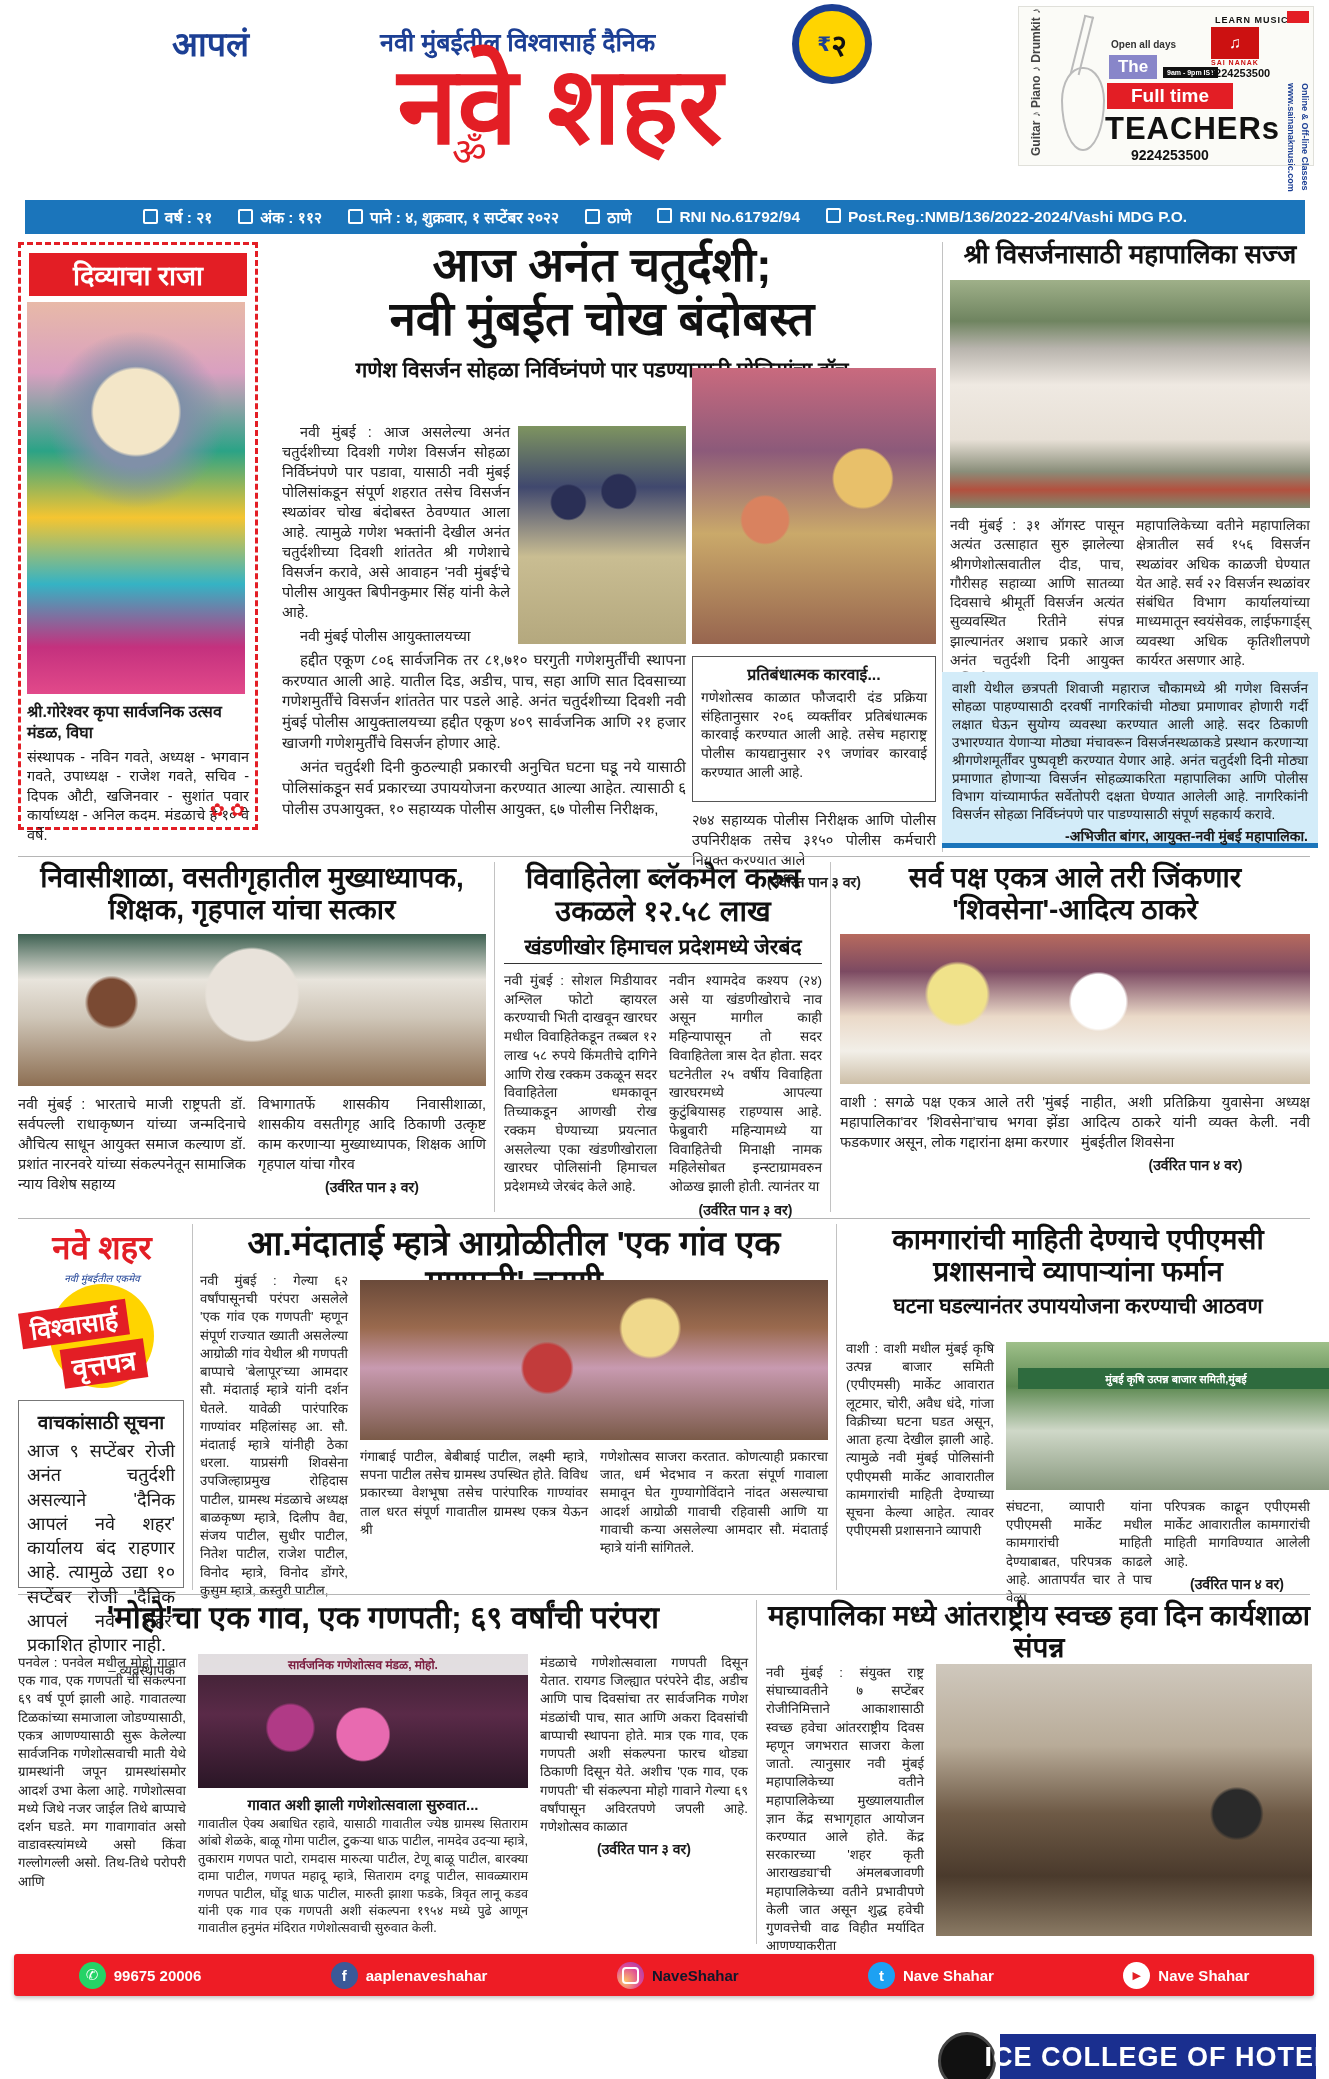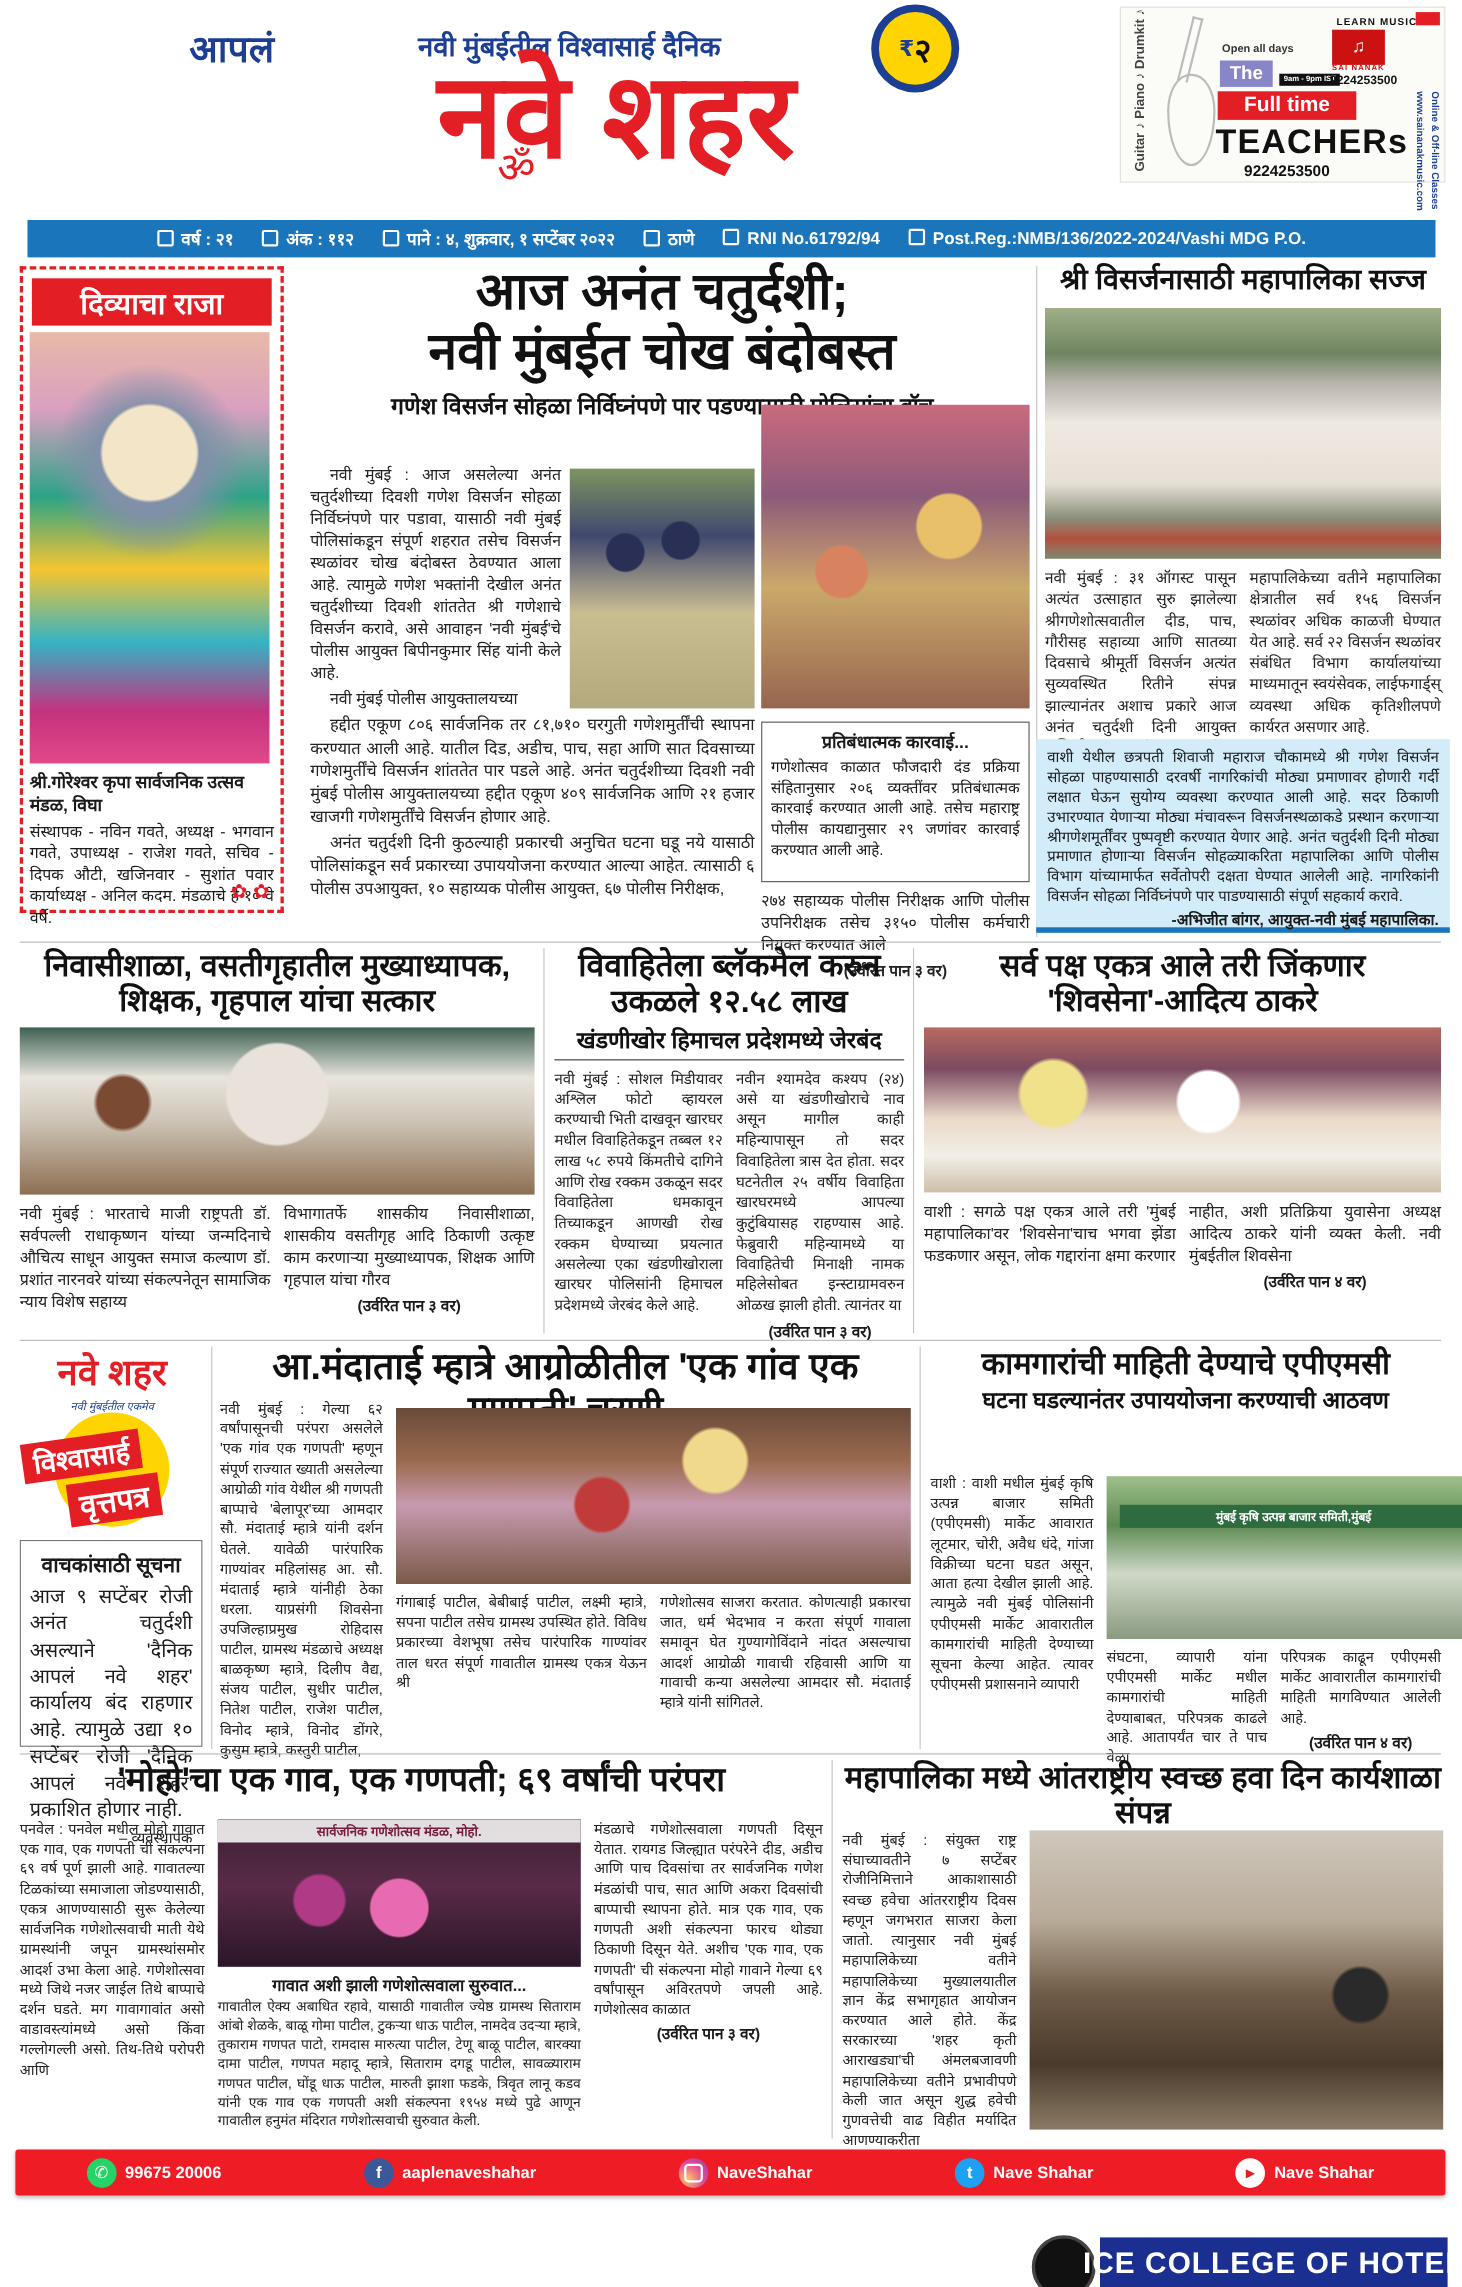--- a/index.html
+++ b/index.html
@@ -210,20 +210,21 @@
     <div class="abs colsplit" style="left:160px;top:224px;width:468px;">
       <div class="body-txt dev" style="font-size:13.2px;">गंगाबाई पाटील, बेबीबाई पाटील, लक्ष्मी म्हात्रे, सपना पाटील तसेच ग्रामस्थ उपस्थित होते. विविध प्रकारच्या वेशभूषा तसेच पारंपारिक गाण्यांवर ताल धरत संपूर्ण गावातील ग्रामस्थ एकत्र येऊन श्री</div>
       <div class="body-txt dev" style="font-size:13.2px;">गणेशोत्सव साजरा करतात. कोणत्याही प्रकारचा जात, धर्म भेदभाव न करता संपूर्ण गावाला समावून घेत गुण्यागोविंदाने नांदत असल्याचा आदर्श आग्रोळी गावाची रहिवासी आणि या गावाची कन्या असलेल्या आमदार सौ. मंदाताई म्हात्रे यांनी सांगितले.</div>
     </div>
   </div>
 
   <div class="vline" style="left:836px;top:1224px;height:366px;"></div>
 
   <div class="abs" style="left:846px;top:1224px;width:464px;height:366px;">
     <div class="hl dev" style="font-size:28px;">कामगारांची माहिती देण्याचे एपीएमसी</div>
+    <div class="hl dev" style="font-size:28px;">प्रशासनाचे व्यापाऱ्यांना फर्मान</div>
     <div class="hl dev" style="font-size:21px;margin-top:6px;">घटना घडल्यानंतर उपाययोजना करण्याची आठवण</div>
     <div class="abs body-txt dev" style="left:0;top:116px;width:148px;height:250px;font-size:13.2px;">वाशी : वाशी मधील मुंबई कृषि उत्पन्न बाजार समिती (एपीएमसी) मार्केट आवारात लूटमार, चोरी, अवैध धंदे, गांजा विक्रीच्या घटना घडत असून, आता हत्या देखील झाली आहे. त्यामुळे नवी मुंबई पोलिसांनी एपीएमसी मार्केट आवारातील कामगारांची माहिती देण्याच्या सूचना केल्या आहेत. त्यावर एपीएमसी प्रशासनाने व्यापारी</div>
     <div class="abs photo" style="left:160px;top:118px;width:340px;height:148px;background:linear-gradient(180deg,#9fc08a 0%,#5e8a52 30%,#cfd8c8 60%,#8a9a80 100%);">
       <div class="dev" style="margin:26px 12px 0 12px;background:#2e6b3e;color:#fff;font-size:11px;font-weight:bold;text-align:center;padding:3px 2px;">मुंबई कृषि उत्पन्न बाजार समिती,मुंबई</div>
     </div>
     <div class="abs colsplit" style="left:160px;top:274px;width:304px;">
       <div class="body-txt dev" style="font-size:13.2px;">संघटना, व्यापारी यांना एपीएमसी मार्केट मधील कामगारांची माहिती देण्याबाबत, परिपत्रक काढले आहे. आतापर्यंत चार ते पाच वेळा</div>
       <div style="flex:1;">
         <div class="body-txt dev" style="font-size:13.2px;">परिपत्रक काढून एपीएमसी मार्केट आवारातील कामगारांची माहिती मागविण्यात आलेली आहे.</div>
         <div class="cont dev">(उर्वरित पान ४ वर)</div>
@@ -275,21 +276,21 @@
     <div style="display:flex;align-items:center;gap:8px;">
       <span class="soc-circle" style="background:#3b5998;">
           <span>f</span>
         </span>
       <span style="color:#fff;font-weight:bold;font-size:15px;">aaplenaveshahar</span>
     </div>
     <div style="display:flex;align-items:center;gap:8px;">
       <span class="soc-circle" style="background:radial-gradient(circle at 30% 70%,#fdc468,#df4996 55%,#8a3ab9);">
         <span style="width:13px;height:13px;border:2px solid #fff;border-radius:4px;display:inline-block;"></span>
       </span>
-      <span style="color:#ffffff;font-weight:bold;font-size:15px;">NaveShahar</span>
+      <span style="color:#0f172a;font-weight:bold;font-size:15px;">NaveShahar</span>
     </div>
     <div style="display:flex;align-items:center;gap:8px;">
       <span class="soc-circle" style="background:#1da1f2;">
           <span>t</span>
         </span>
       <span style="color:#fff;font-weight:bold;font-size:15px;">Nave Shahar</span>
     </div>
     <div style="display:flex;align-items:center;gap:8px;">
       <span class="soc-circle" style="background:#fff;color:#e31e25;font-size:11px;">
           <span>▶</span>

